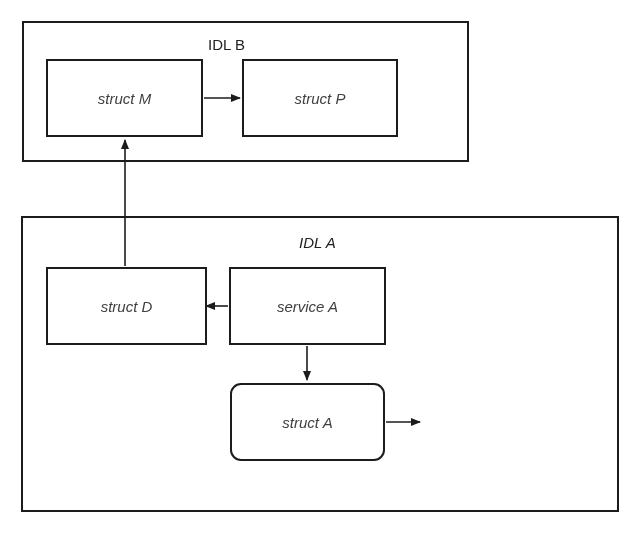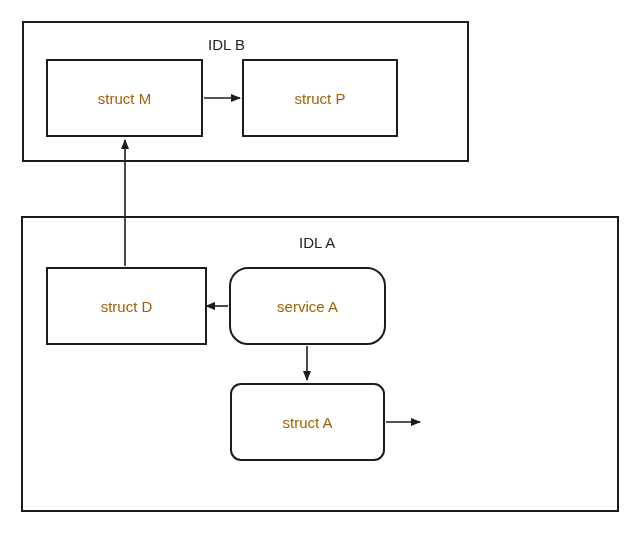--- a/index.html
+++ b/index.html
@@ -33,41 +33,42 @@
     position: absolute;
     border: 2px solid #1c1c1c;
     background: #ffffff;
     box-sizing: border-box;
     display: flex;
     align-items: center;
     justify-content: center;
   }
   .node-label {
     font-size: 15px;
-    color: #a16207;
+    color: #404040;
     white-space: nowrap;
+    font-style: italic;
   }
   .edge-layer {
     position: absolute;
     left: 0;
     top: 0;
     width: 640px;
     height: 541px;
     pointer-events: none;
   }
 
   
   #group-idl-b   { left: 22px;  top: 21px;  width: 447px; height: 141px; }
   #group-idl-a   { left: 21px;  top: 216px; width: 598px; height: 296px; }
   #title-idl-b   { left: 208px; top: 37px;  }
-  #title-idl-a   { left: 299px; top: 235px; }
+  #title-idl-a   { left: 299px; top: 235px; font-style: italic; }
   #node-struct-m  { left: 46px;  top: 59px;  width: 157px; height: 78px; }
   #node-struct-p  { left: 242px; top: 59px;  width: 156px; height: 78px; }
   #node-struct-d  { left: 46px;  top: 267px; width: 161px; height: 78px; }
-  #node-service-a { left: 229px; top: 267px; width: 157px; height: 78px; border-radius: 19px; }
+  #node-service-a { left: 229px; top: 267px; width: 157px; height: 78px; }
   #node-struct-a  { left: 230px; top: 383px; width: 155px; height: 78px; border-radius: 11px; }
   #node-struct-b  { left: 423px; top: 383px; width: 157px; height: 78px; }
 </style>
 </head>
 <body>
 
 <div class="canvas">
 
   <div class="group-box" id="group-idl-b"></div>
   <div class="group-box" id="group-idl-a"></div>

